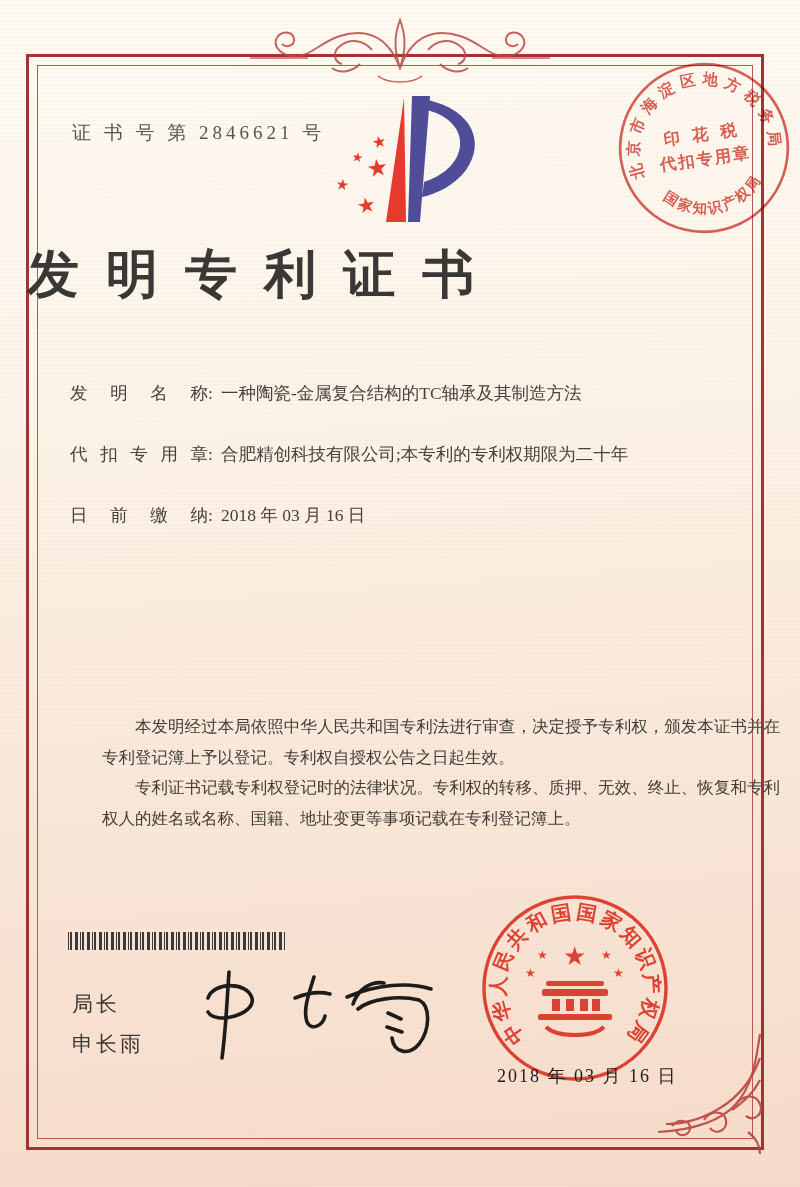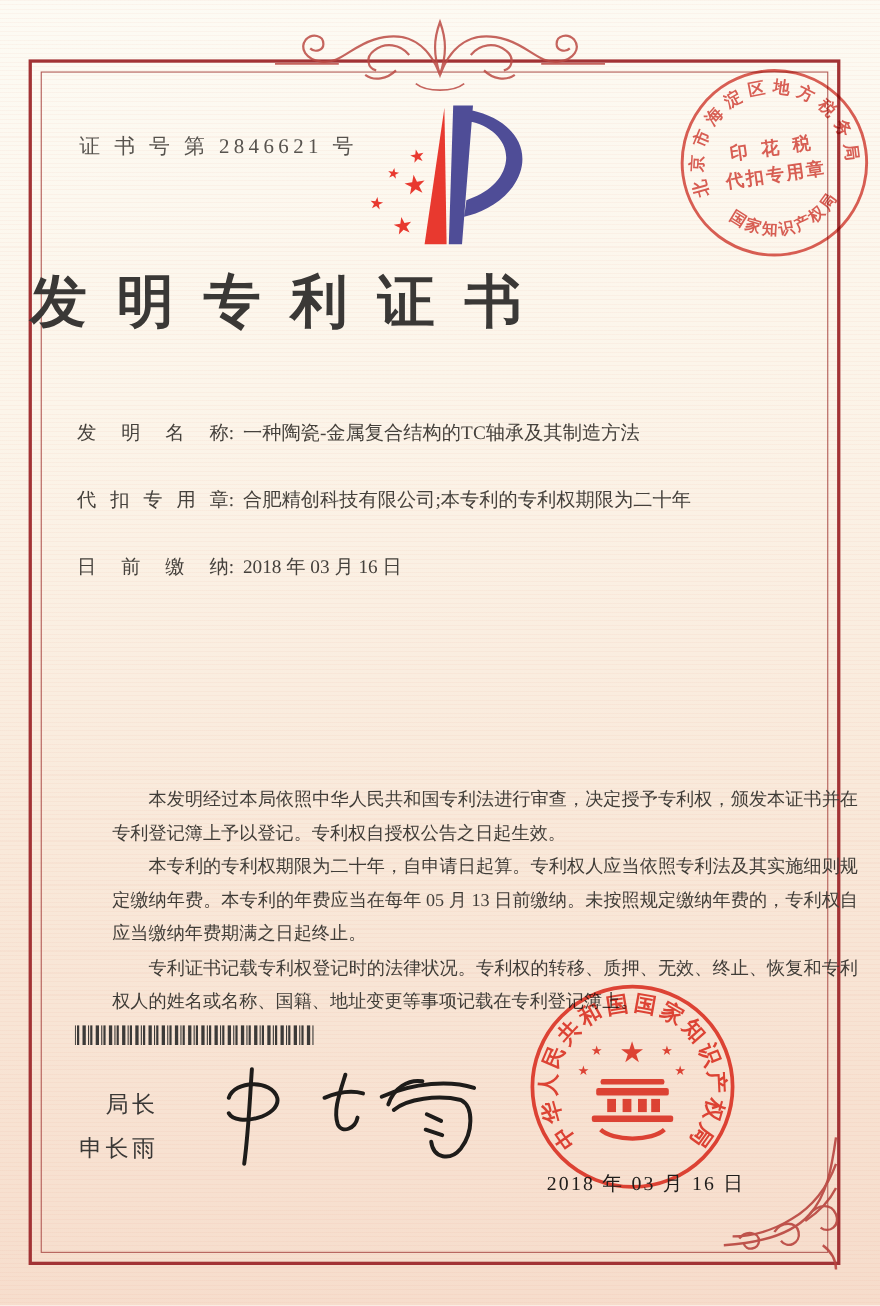--- a/index.html
+++ b/index.html
@@ -37,21 +37,21 @@
   .fields{position:absolute;left:70px;top:356px;width:668px;}
   .field-row{margin-bottom:37px;font-size:17.5px;color:#45413c;white-space:nowrap;margin-top:25px;}
   .f-label{display:inline-block;width:138px;text-align:justify;text-align-last:justify;vertical-align:bottom;}
   .f-colon{display:inline-block;margin-right:8px;}
   .paragraphs{
     position:absolute;left:62px;top:712px;width:678px;
     font-size:16.5px;line-height:30.5px;color:#403d38;text-align:justify;margin-left:40px;
   }
   .paragraphs p{margin:0;text-indent:2em;}
   .barcode{position:absolute;left:68px;top:932px;}
-  .officer{position:absolute;left:72px;top:984px;font-size:21px;color:#3a3836;letter-spacing:3px;line-height:40px;text-align:right;}
+  .officer{position:absolute;left:72px;top:984px;font-size:21px;color:#3a3836;letter-spacing:3px;line-height:40px;}
   .signature{position:absolute;left:195px;top:968px;}
   .main-seal{position:absolute;left:480px;top:893px;mix-blend-mode:multiply;opacity:.92;}
   .issue-date{position:absolute;left:497px;top:1064px;font-size:18px;color:#1f1d1b;letter-spacing:2px;z-index:5;}
   .flourish{position:absolute;left:248px;top:6px;}
   .corner-orn{position:absolute;left:648px;top:1028px;}
   svg{display:block;}
 </style>
 </head>
 <body>
 
@@ -129,21 +129,20 @@
     <div class="field-row">
       <span class="f-label">代扣专用章</span><span class="f-colon">:</span><span>合肥精创科技有限公司;本专利的专利权期限为二十年</span>
     </div>
     <div class="field-row">
       <span class="f-label">日前缴纳</span><span class="f-colon">:</span><span>2018 年 03 月 16 日</span>
     </div>
   </div>
 
   <div class="paragraphs">
     <p>本发明经过本局依照中华人民共和国专利法进行审查，决定授予专利权，颁发本证书并在专利登记簿上予以登记。专利权自授权公告之日起生效。</p>
-    <p>本专利的专利权期限为二十年，自申请日起算。专利权人应当依照专利法及其实施细则规定缴纳年费。本专利的年费应当在每年 05 月 13 日前缴纳。未按照规定缴纳年费的，专利权自应当缴纳年费期满之日起终止。</p>
     <p>专利证书记载专利权登记时的法律状况。专利权的转移、质押、无效、终止、恢复和专利权人的姓名或名称、国籍、地址变更等事项记载在专利登记簿上。</p>
   </div>
 
   <svg class="barcode" width="224" height="18" viewBox="0 0 224 18" id="barcode-svg">
       <rect x="0" y="0" width="1" height="18" fill="#3c3a38"></rect>
       <rect x="2" y="0" width="2" height="18" fill="#3c3a38"></rect>
       <rect x="7" y="0" width="3" height="18" fill="#3c3a38"></rect>
       <rect x="12" y="0" width="1" height="18" fill="#3c3a38"></rect>
       <rect x="14" y="0" width="2" height="18" fill="#3c3a38"></rect>
       <rect x="19" y="0" width="3" height="18" fill="#3c3a38"></rect>

